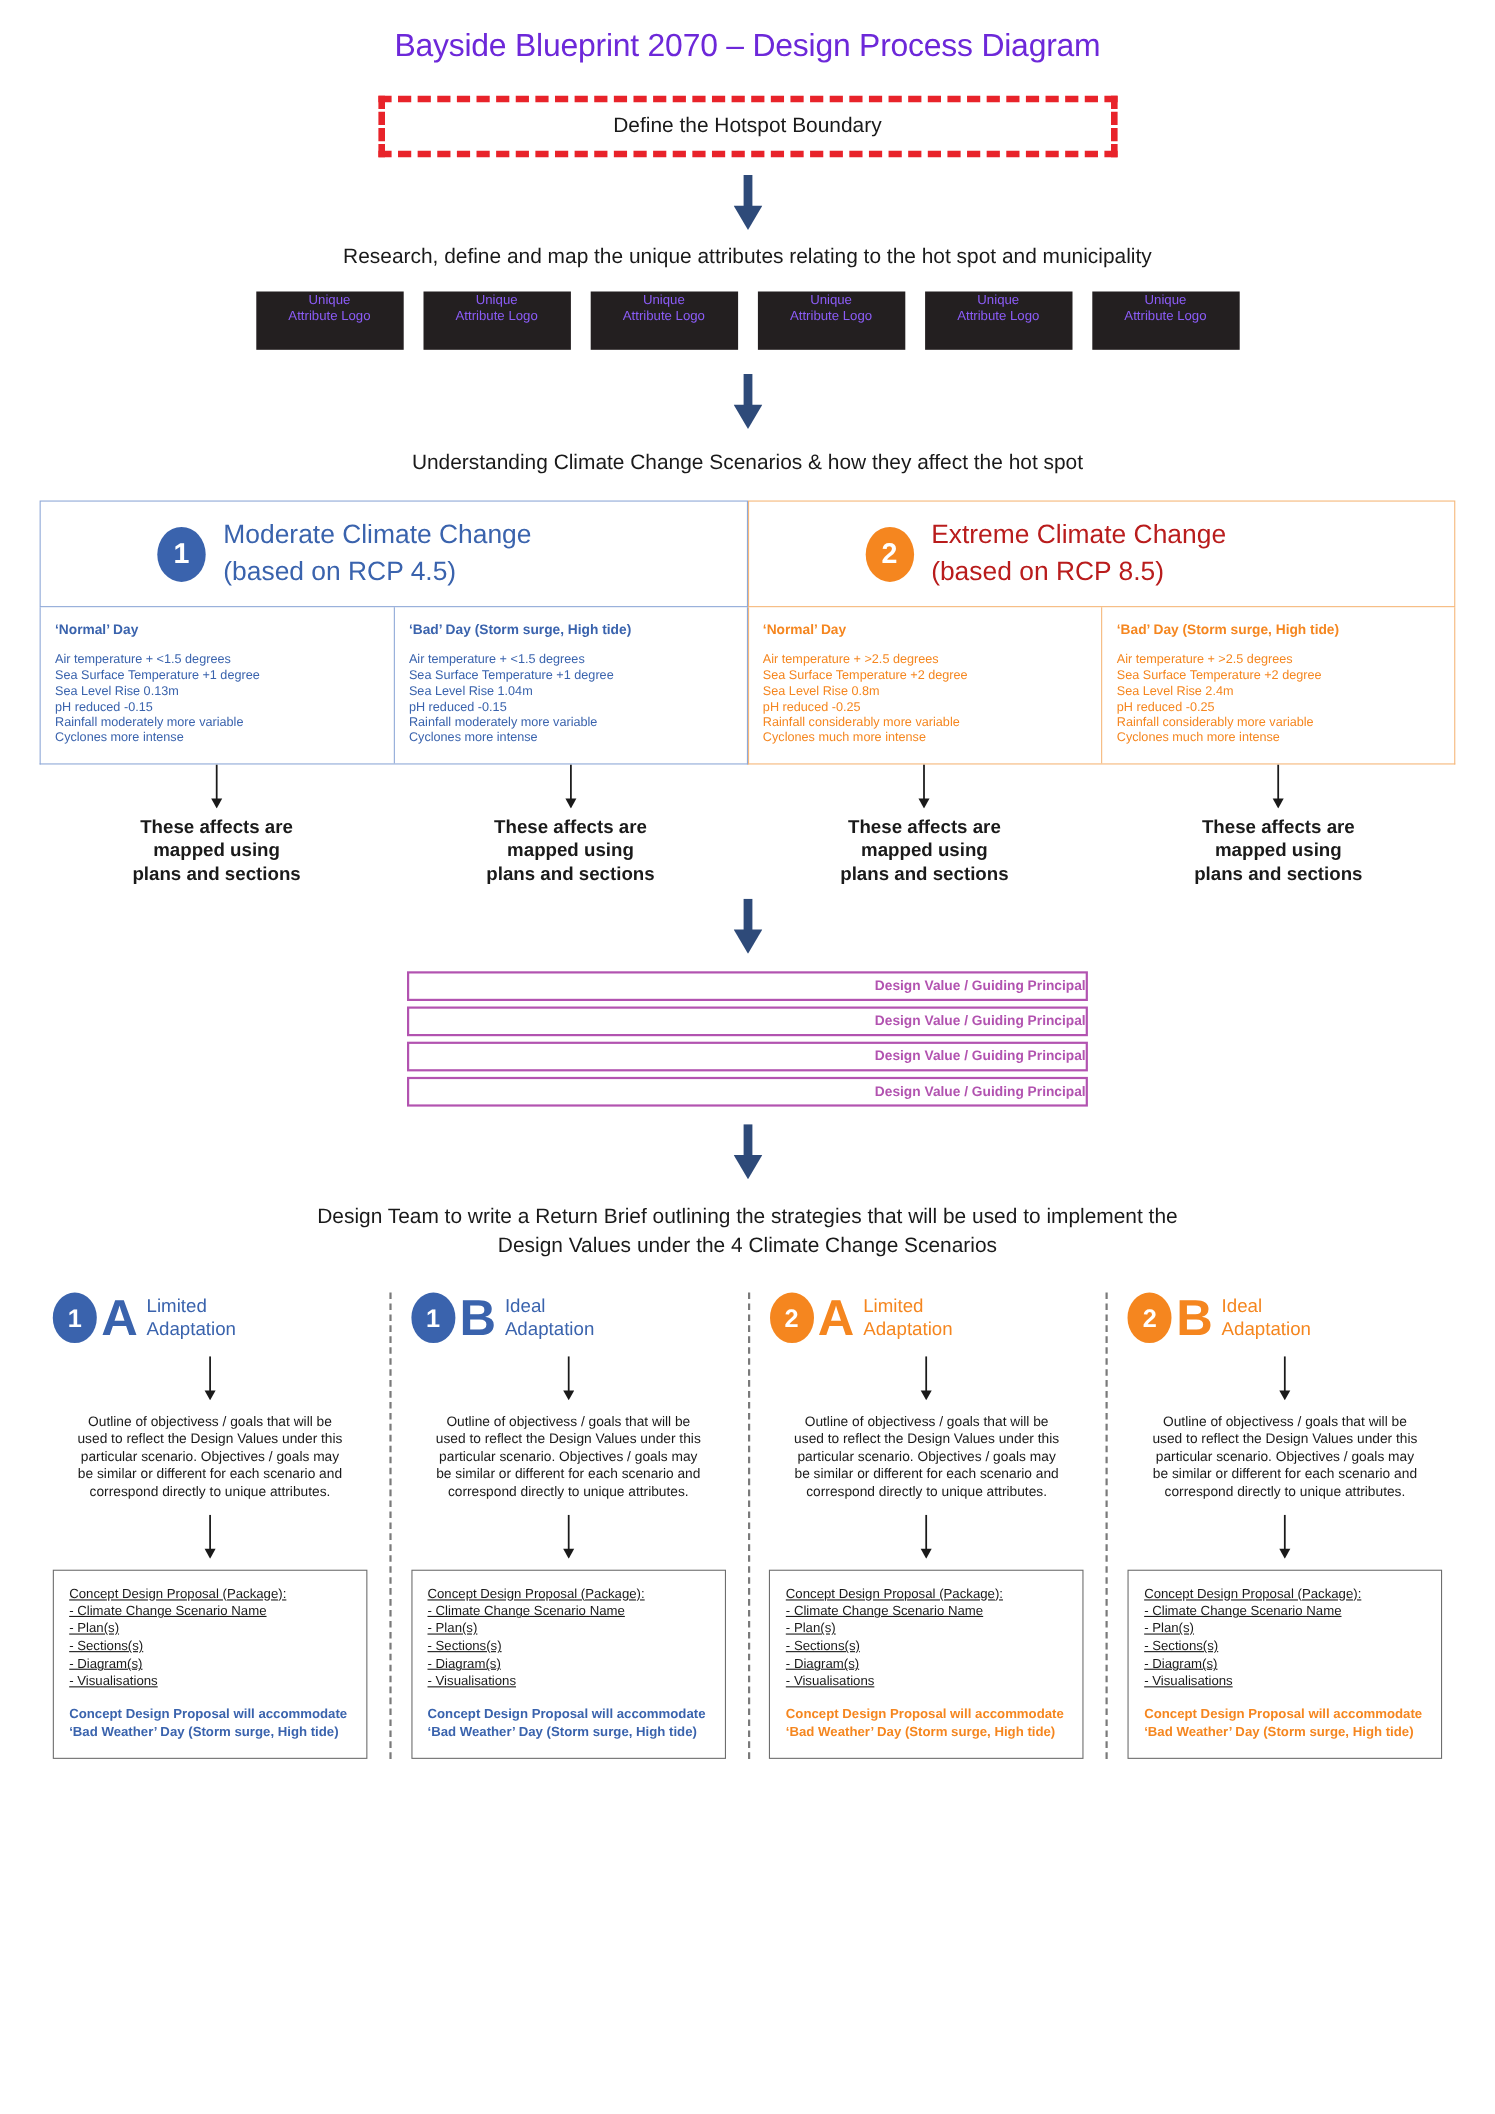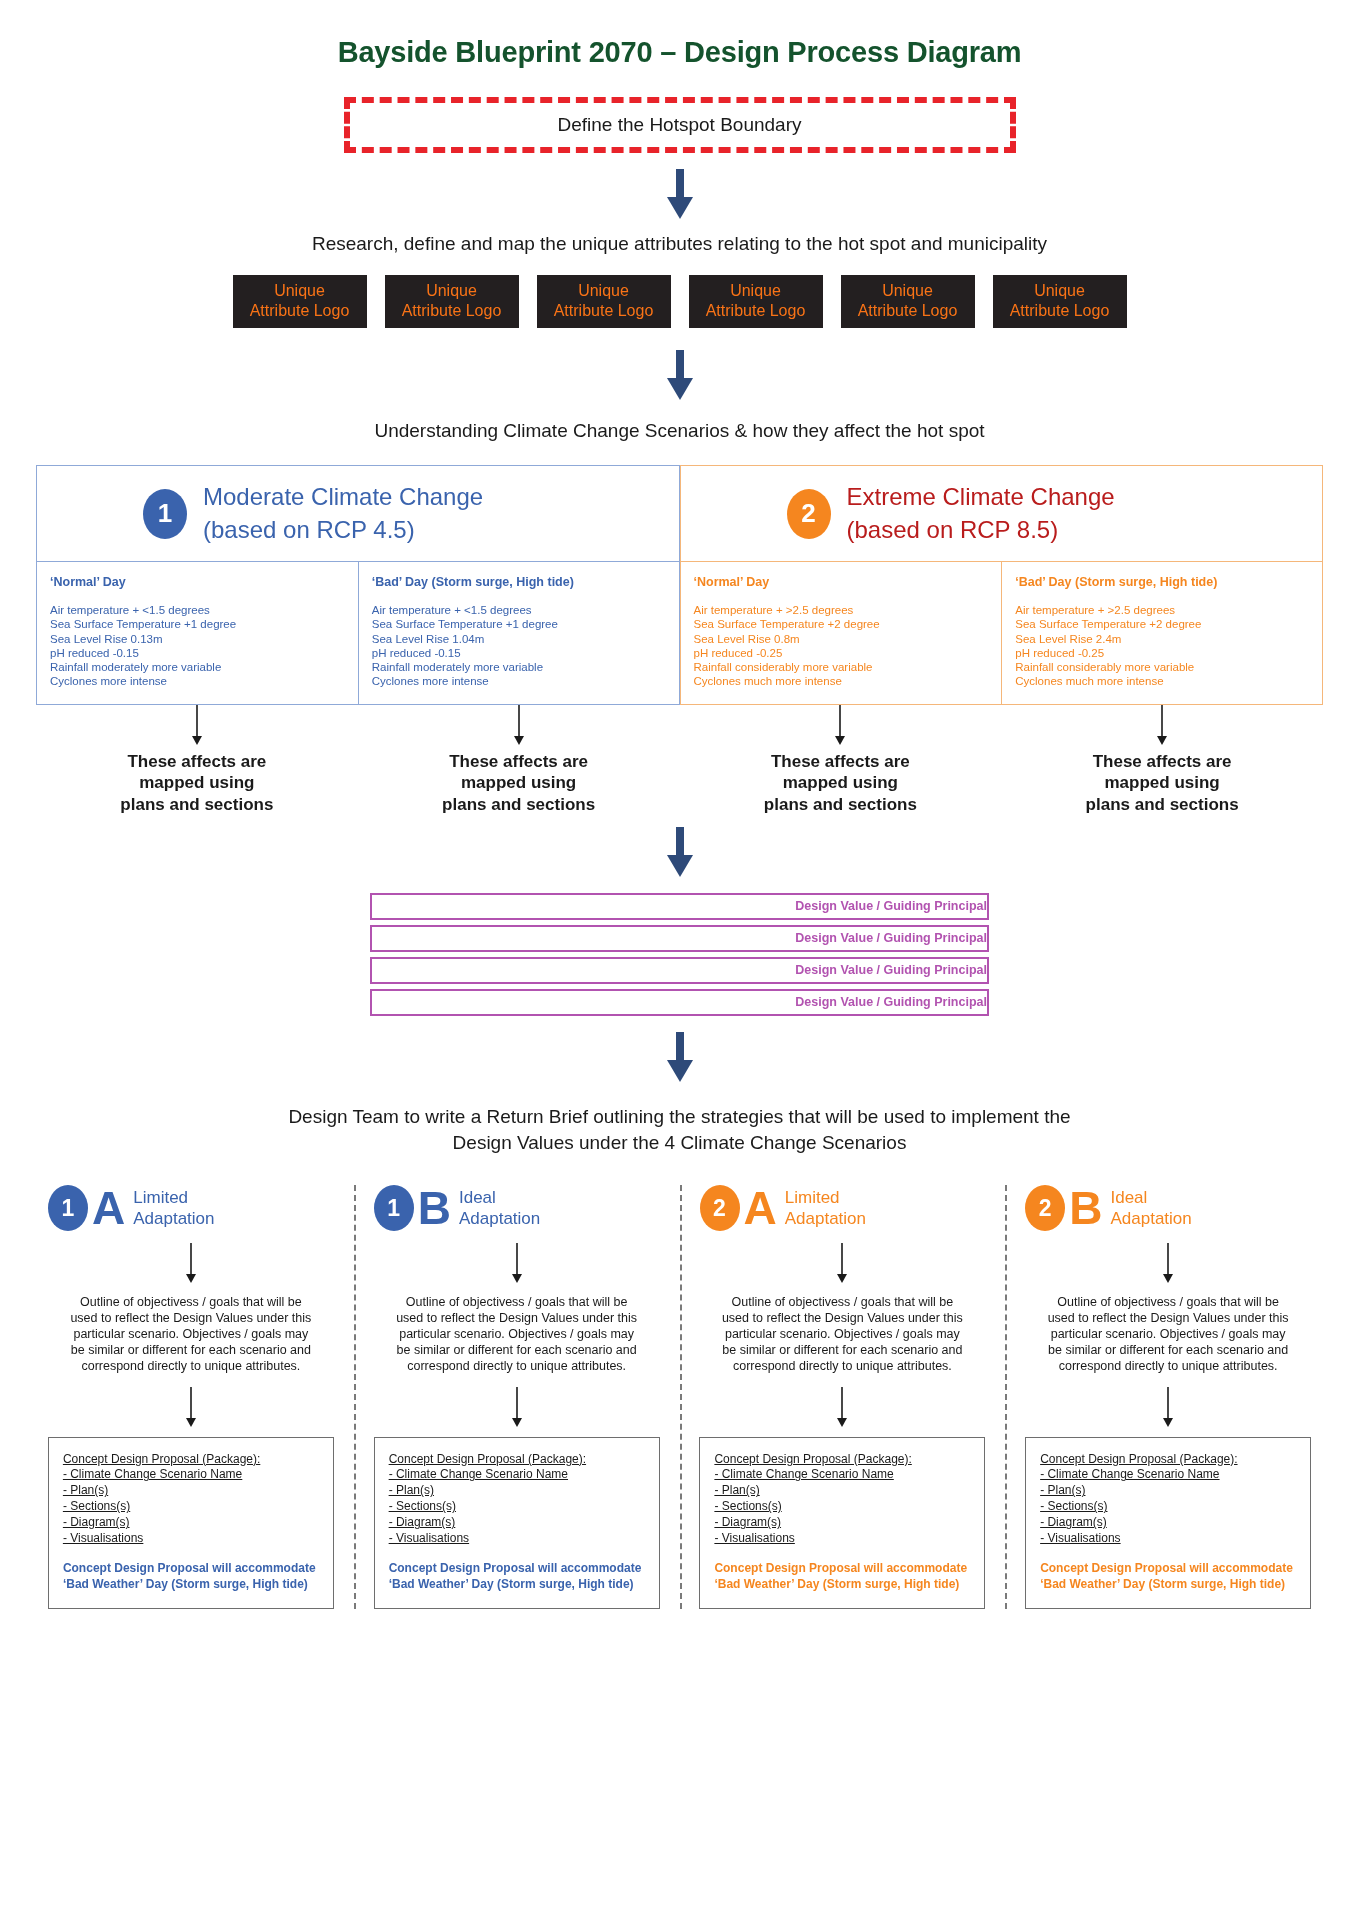--- a/index.html
+++ b/index.html
@@ -20,24 +20,24 @@
     min-height: 1922px;
     position: relative;
     box-sizing: border-box;
     padding: 0;
   }
 
   
   .title {
     text-align: center;
     font-size: 29px;
-    font-weight: bold;
+    font-weight: normal;
     letter-spacing: -0.2px;
-    color: #14532d;
-    padding-top: 36px;
+    color: #6d28d9;
+    padding-top: 26px;
   }
 
   
   .hotspot-wrap {
     display: flex;
     justify-content: center;
     margin-top: 28px;
   }
   .hotspot-box {
     width: 672px;
@@ -75,25 +75,25 @@
   .logos-row {
     display: flex;
     justify-content: center;
     gap: 18px;
     margin-top: 18px;
   }
   .logo-box {
     width: 134px;
     height: 53px;
     background: #231f20;
-    color: #f97316;
-    font-size: 16px;
+    color: #8b5cf6;
+    font-size: 12px;
     line-height: 1.25;
     display: flex;
-    align-items: center;
+    align-items: flex-start;
     justify-content: center;
     text-align: center;
     box-sizing: border-box;
   }
 
   
   .scen-wrap {
     margin: 22px 36px 0 36px;
     display: flex;
   }

